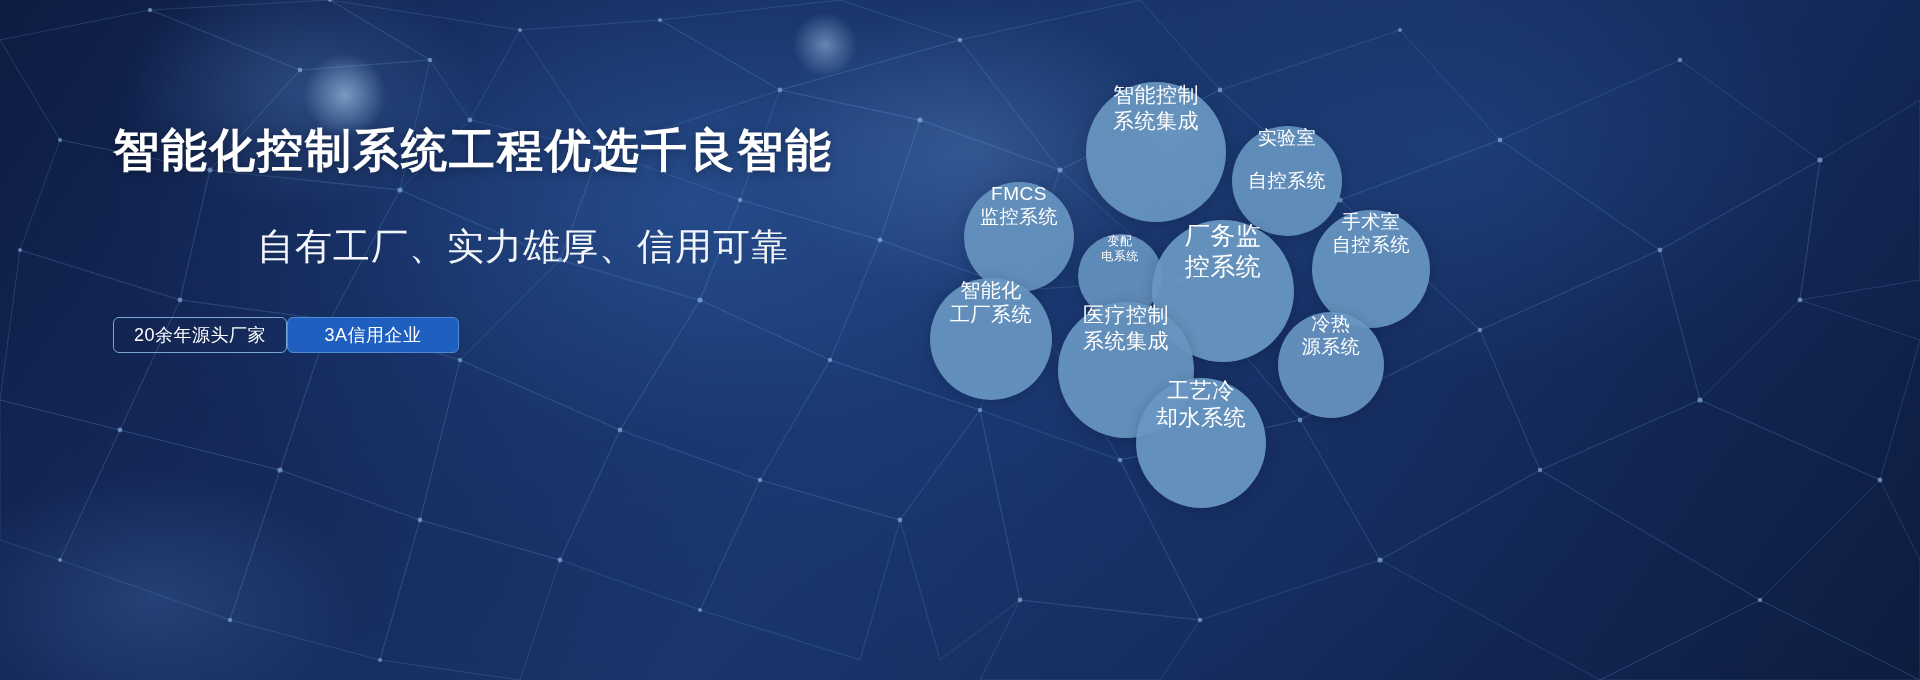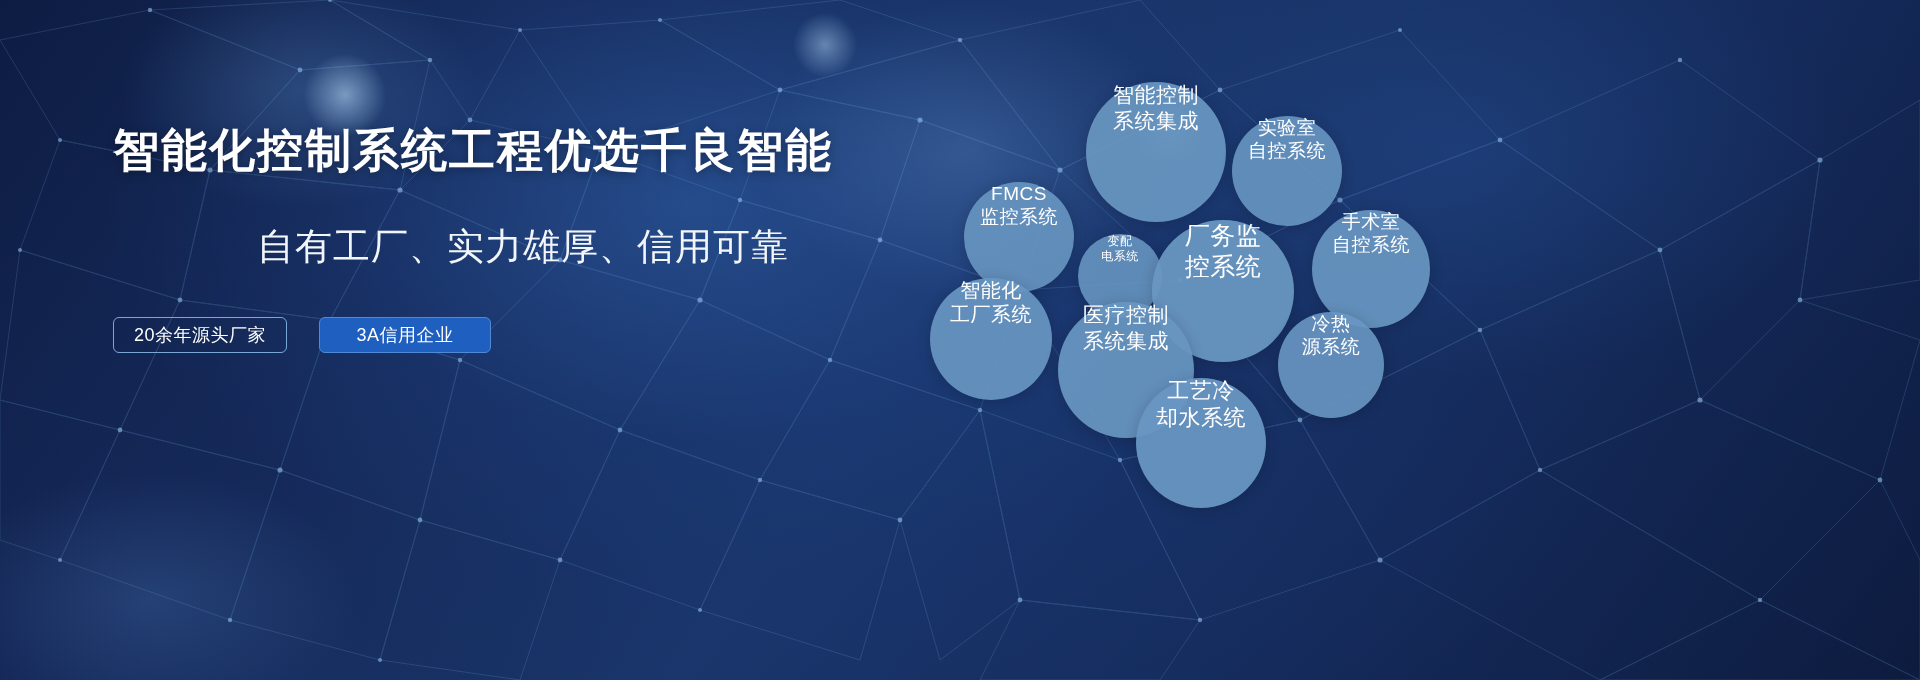--- a/index.html
+++ b/index.html
@@ -41,21 +41,21 @@
     margin-top:44px;
     font-size:37px;
     font-weight:400;
     color:#f2f6fb;
     letter-spacing:1px;
     line-height:1.2;
     white-space:nowrap;
     text-align:center;
   }
 
-  .badges{ margin-top:48px; display:flex; gap:32px; }
+  .badges{ margin-top:48px; display:flex; }
   .badge{
     height:36px;
     padding:0 20px;
     min-width:172px;
     display:flex; align-items:center; justify-content:center;
     border:1px solid #7aa7d8;
     border-radius:6px;
     color:#ffffff;
     font-size:18px;
     letter-spacing:.5px;
@@ -211,21 +211,21 @@
       <div class="badge">20余年源头厂家</div>
       <div class="badge filled">3A信用企业</div>
     </div>
   </div>
 
   <div class="cluster">
       <div class="bubble" style="left: 156px; top: 42px; width: 140px; height: 140px; font-size: 21px; background: rgba(104, 150, 193, 0.93);">
         <span>智能控制</span>
         <span>系统集成</span>
       </div>
-      <div class="bubble" style="left: 302px; top: 76px; width: 110px; height: 110px; font-size: 19px; background: rgba(104, 150, 193, 0.9);">
+      <div class="bubble" style="left: 302px; top: 86px; width: 110px; height: 110px; font-size: 19px; background: rgba(104, 150, 193, 0.9); gap: 20px;">
         <span>实验室</span>
         <span>自控系统</span>
       </div>
       <div class="bubble" style="left: 34px; top: 142px; width: 110px; height: 110px; font-size: 19px; background: rgba(104, 150, 193, 0.9);">
         <span>FMCS</span>
         <span>监控系统</span>
       </div>
       <div class="bubble" style="left: 148px; top: 194px; width: 84px; height: 84px; font-size: 12px; background: rgba(104, 150, 193, 0.88);">
         <span>变配</span>
         <span>电系统</span>

